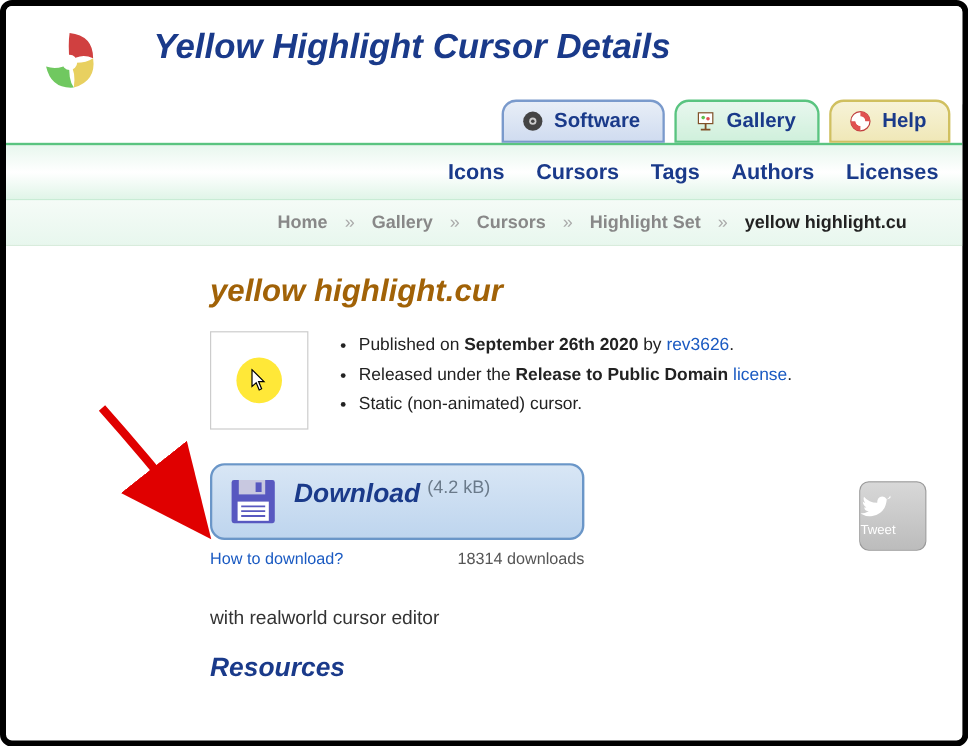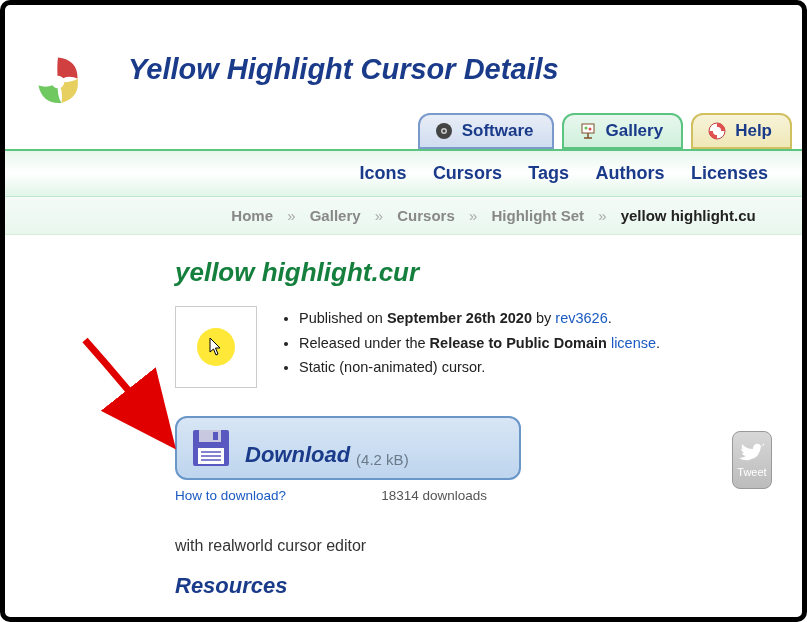--- a/index.html
+++ b/index.html
@@ -11,21 +11,20 @@
   border: 5px solid #000;
   border-radius: 10px;
   overflow: hidden;
   position: relative;
 }
 .header {
   display: flex;
   align-items: flex-start;
   padding: 12px 0 0 18px;
   background: #fff;
-  margin-top: 30px;
 }
 .logo {
   width: 70px;
   height: 70px;
   flex-shrink: 0;
 }
 .page-title {
   color: #1a3a8a;
   font-size: 29px;
   font-weight: bold;
@@ -69,21 +68,21 @@
 }
 .tab .ticon {
   width: 20px;
   height: 20px;
   margin-right: 8px;
 }
 .subnav {
   background: linear-gradient(#e8f7ee, #ffffff, #e0f5e8);
   border-top: 2px solid #5ac480;
   border-bottom: 1px solid #bde8cc;
-  padding: 12px 34px 12px 0;
+  padding: 12px 20px 12px 0;
   text-align: right;
 }
 .subnav a {
   color: #1a3a8a;
   font-weight: bold;
   font-size: 18px;
   text-decoration: none;
   margin-left: 22px;
 }
 .breadcrumb {
@@ -100,21 +99,21 @@
   padding-left: 180px;
 }
 .breadcrumb a { color: #888; text-decoration: none; font-weight: bold; }
 .breadcrumb .sep { color: #aaa; margin: 0 10px; }
 .breadcrumb .current { color: #222; font-weight: bold; }
 .content {
   padding: 22px 30px 0 170px;
   position: relative;
 }
 .h1 {
-  color: #15803d;
+  color: #a16207;
   font-size: 26px;
   font-weight: bold;
   font-style: italic;
   margin-bottom: 18px;
 }
 .info-row {
   display: flex;
   align-items: flex-start;
 }
 .cursor-preview {
@@ -146,53 +145,53 @@
 }
 .info-list a { color: #1a5ac2; text-decoration: none; }
 .download-row {
   display: flex;
   align-items: center;
   margin-top: 28px;
   gap: 26px;
 }
 .download-btn {
   display: flex;
-  align-items: flex-end;
+  align-items: flex-start;
   background: linear-gradient(#d8e6f5, #bed5ee);
   border: 2px solid #6a96c8;
   border-radius: 12px;
   padding: 10px 30px 10px 14px;
   cursor: pointer;
-  width: 346px;
+  width: 312px;
 }
 .floppy {
   width: 40px;
   height: 40px;
   margin-right: 14px;
 }
 .dl-label {
   color: #1a3a8a;
   font-size: 22px;
   font-weight: bold;
   font-style: italic;
 }
 .dl-size {
   color: #6a7a8a;
   font-size: 15px;
   margin-left: 6px;
 }
 .social-btn {
-  width: 40px;
+  width: 56px;
   height: 58px;
   background: linear-gradient(#d8d8d8, #bcbcbc);
   border: 1px solid #999;
   border-radius: 8px;
   display: flex;
   flex-direction: column;
-  align-items: center;
+  align-items: flex-start;
   justify-content: center;
   color: #fff;
   font-size: 11px;
   cursor: pointer;
 }
 .social-btn svg { margin-bottom: 2px; }
 .below-dl {
   display: flex;
   width: 312px;
   justify-content: space-between;

